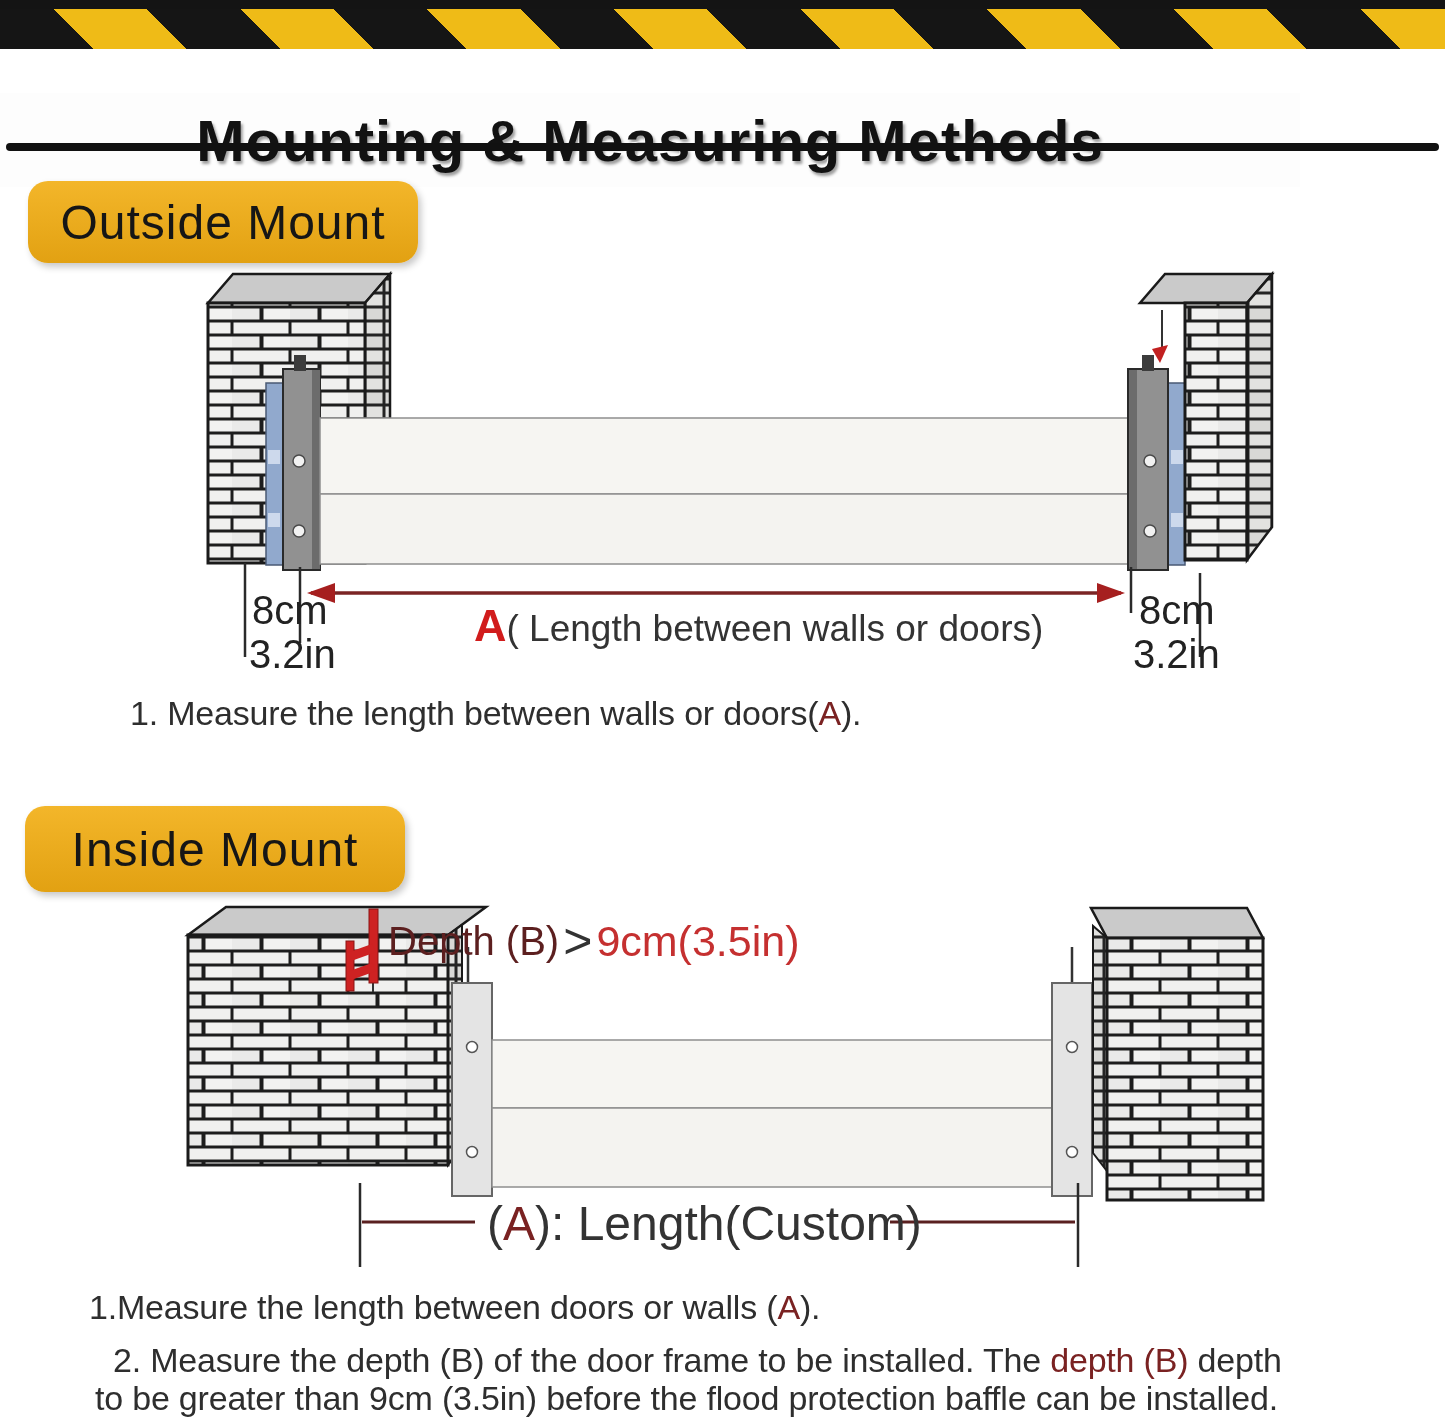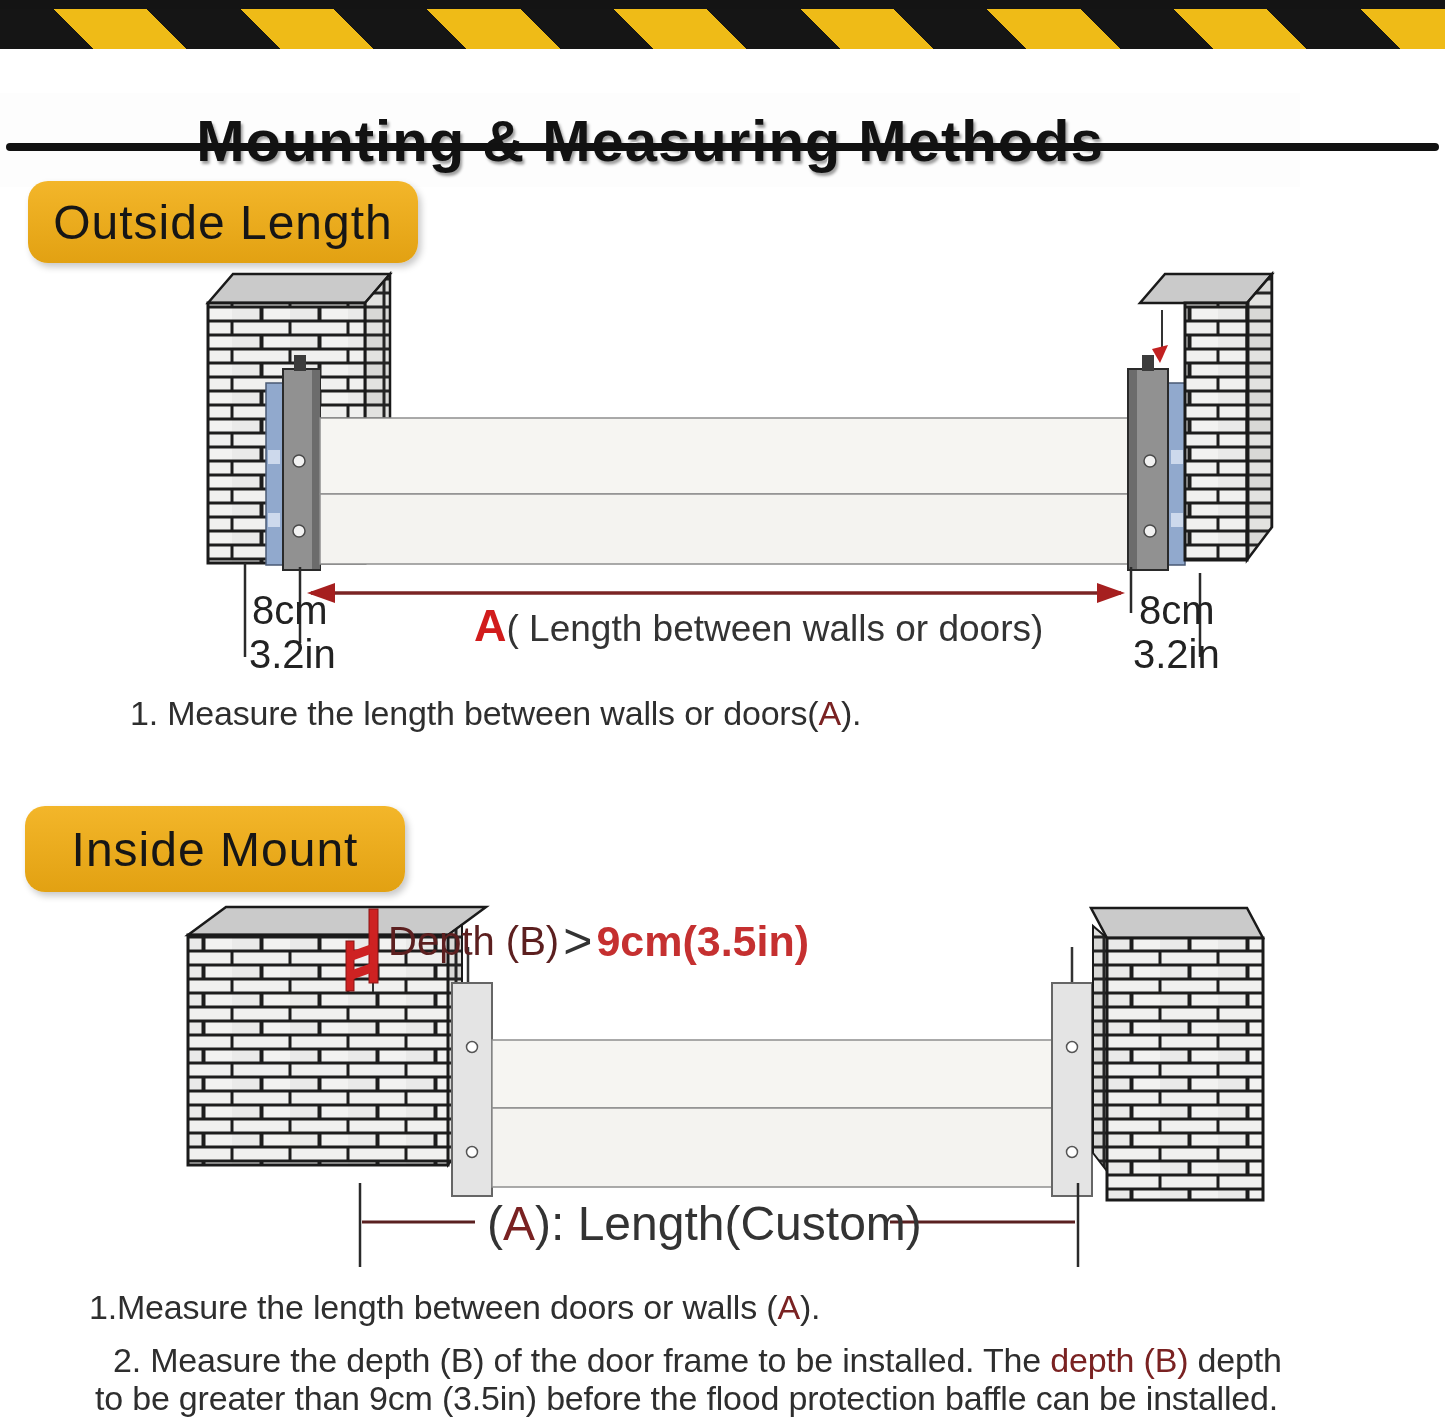--- a/index.html
+++ b/index.html
@@ -33,21 +33,21 @@
   .diag{position:absolute;left:0;}
   #diag-outside{top:265px;}
   #diag-inside{top:895px;}
   
   .dim{position:absolute;font-size:40px;color:#222;margin-top:20px;}
   .arrow-label{position:absolute;left:474px;top:600px;font-size:37px;color:#333;white-space:nowrap;}
   .arrow-label .big-a{font-size:45px;font-weight:bold;color:#d11c1c;}
   .depth-label{position:absolute;left:388px;top:912px;display:flex;align-items:center;white-space:nowrap;}
   .depth-label .d1{font-size:40px;color:#5c1f1f;}
   .depth-label .d2{font-size:50px;color:#333;padding:0 4px;}
-  .depth-label .d3{font-size:43px;color:#c53030;font-weight:bold;}
+  .depth-label .d3{font-size:43px;color:#c53030;}
   .len-label{position:absolute;left:487px;top:1196px;font-size:48px;color:#333;white-space:nowrap;}
   .maroon{color:#7a2222;}
   .len-label .maroon{color:#7a2222;}
   
   .instr{position:absolute;font-size:34px;color:#2e2e2e;letter-spacing:-0.2px;white-space:nowrap;}
   #out-i1{left:130px;top:694px;}
   #out-i2{left:130px;top:747px;}
   #in-i1{left:89px;top:1288px;}
   #in-i2a{left:113px;top:1341px;}
   #in-i2b{left:95px;top:1379px;}
@@ -74,21 +74,21 @@
   </svg>
 
   <div class="top-black"></div>
   <div class="hazard"></div>
   <div class="title-band">
     <div class="page-title">Mounting &amp; Measuring Methods</div>
   </div>
   <div class="title-underline"></div>
 
   <div class="badge outside">
-    <span>Outside Length</span>
+    <span>Outside Mount</span>
   </div>
 
   <svg id="diag-outside" class="diag" width="1445" height="400" viewBox="0 0 1445 400">
 
     <g>
       <polygon points="208,38 365,38 390,9 233,9" fill="#cacaca" stroke="#1a1a1a" stroke-width="2.5"></polygon>
       <polygon points="365,38 390,9 390,162 365,175" fill="url(#sidebricks)" stroke="#1a1a1a" stroke-width="2.5"></polygon>
       <rect x="208" y="38" width="157" height="260" fill="url(#bricks)" stroke="#1a1a1a" stroke-width="3"></rect>
     </g>
 

